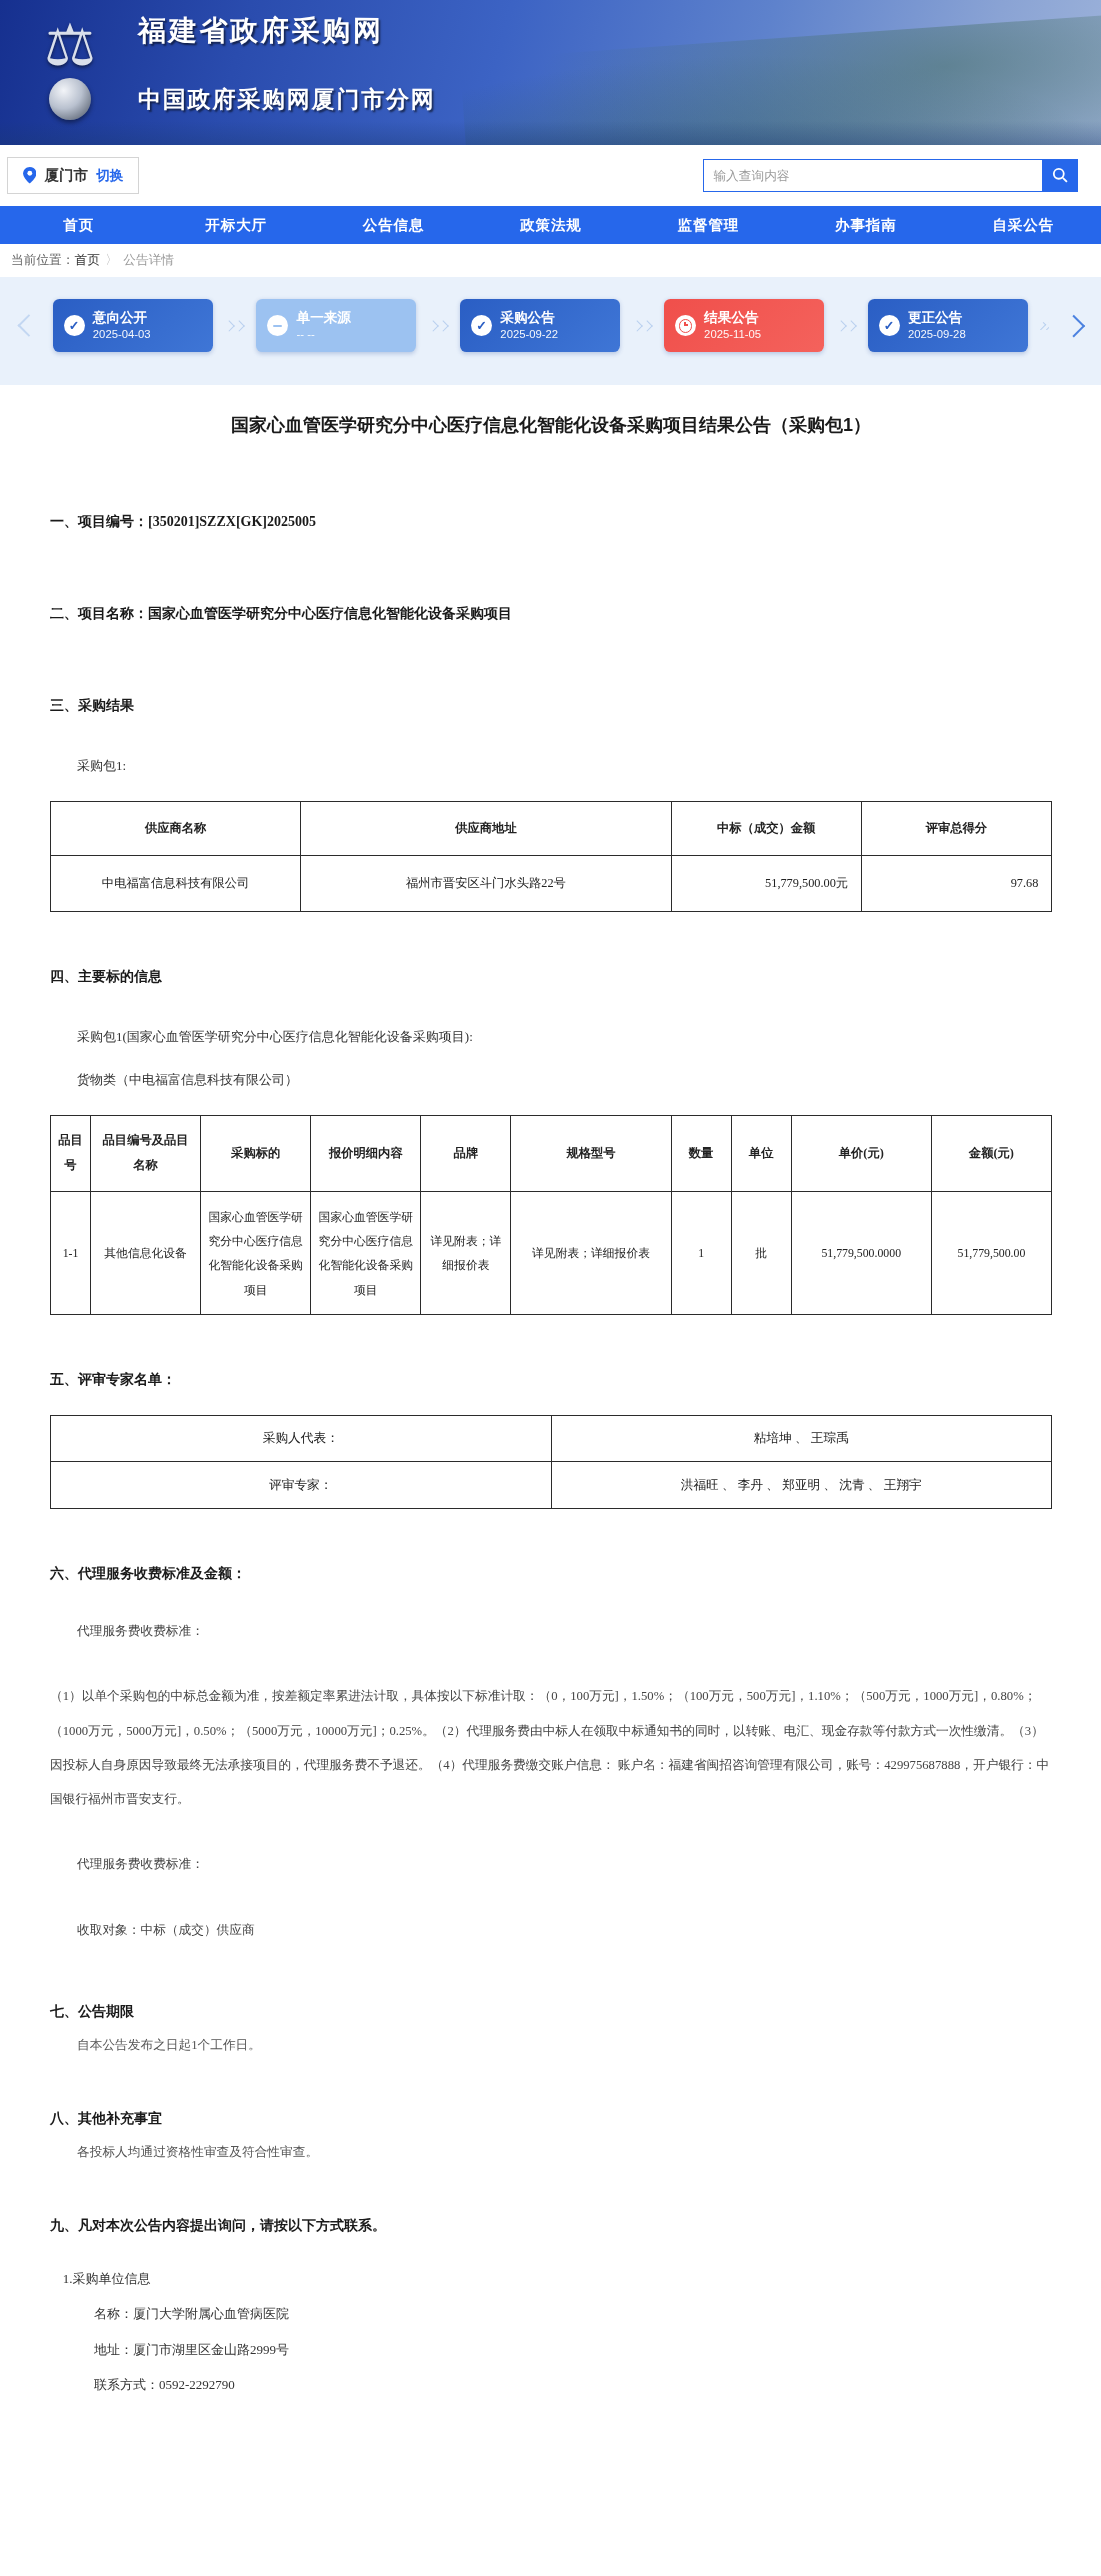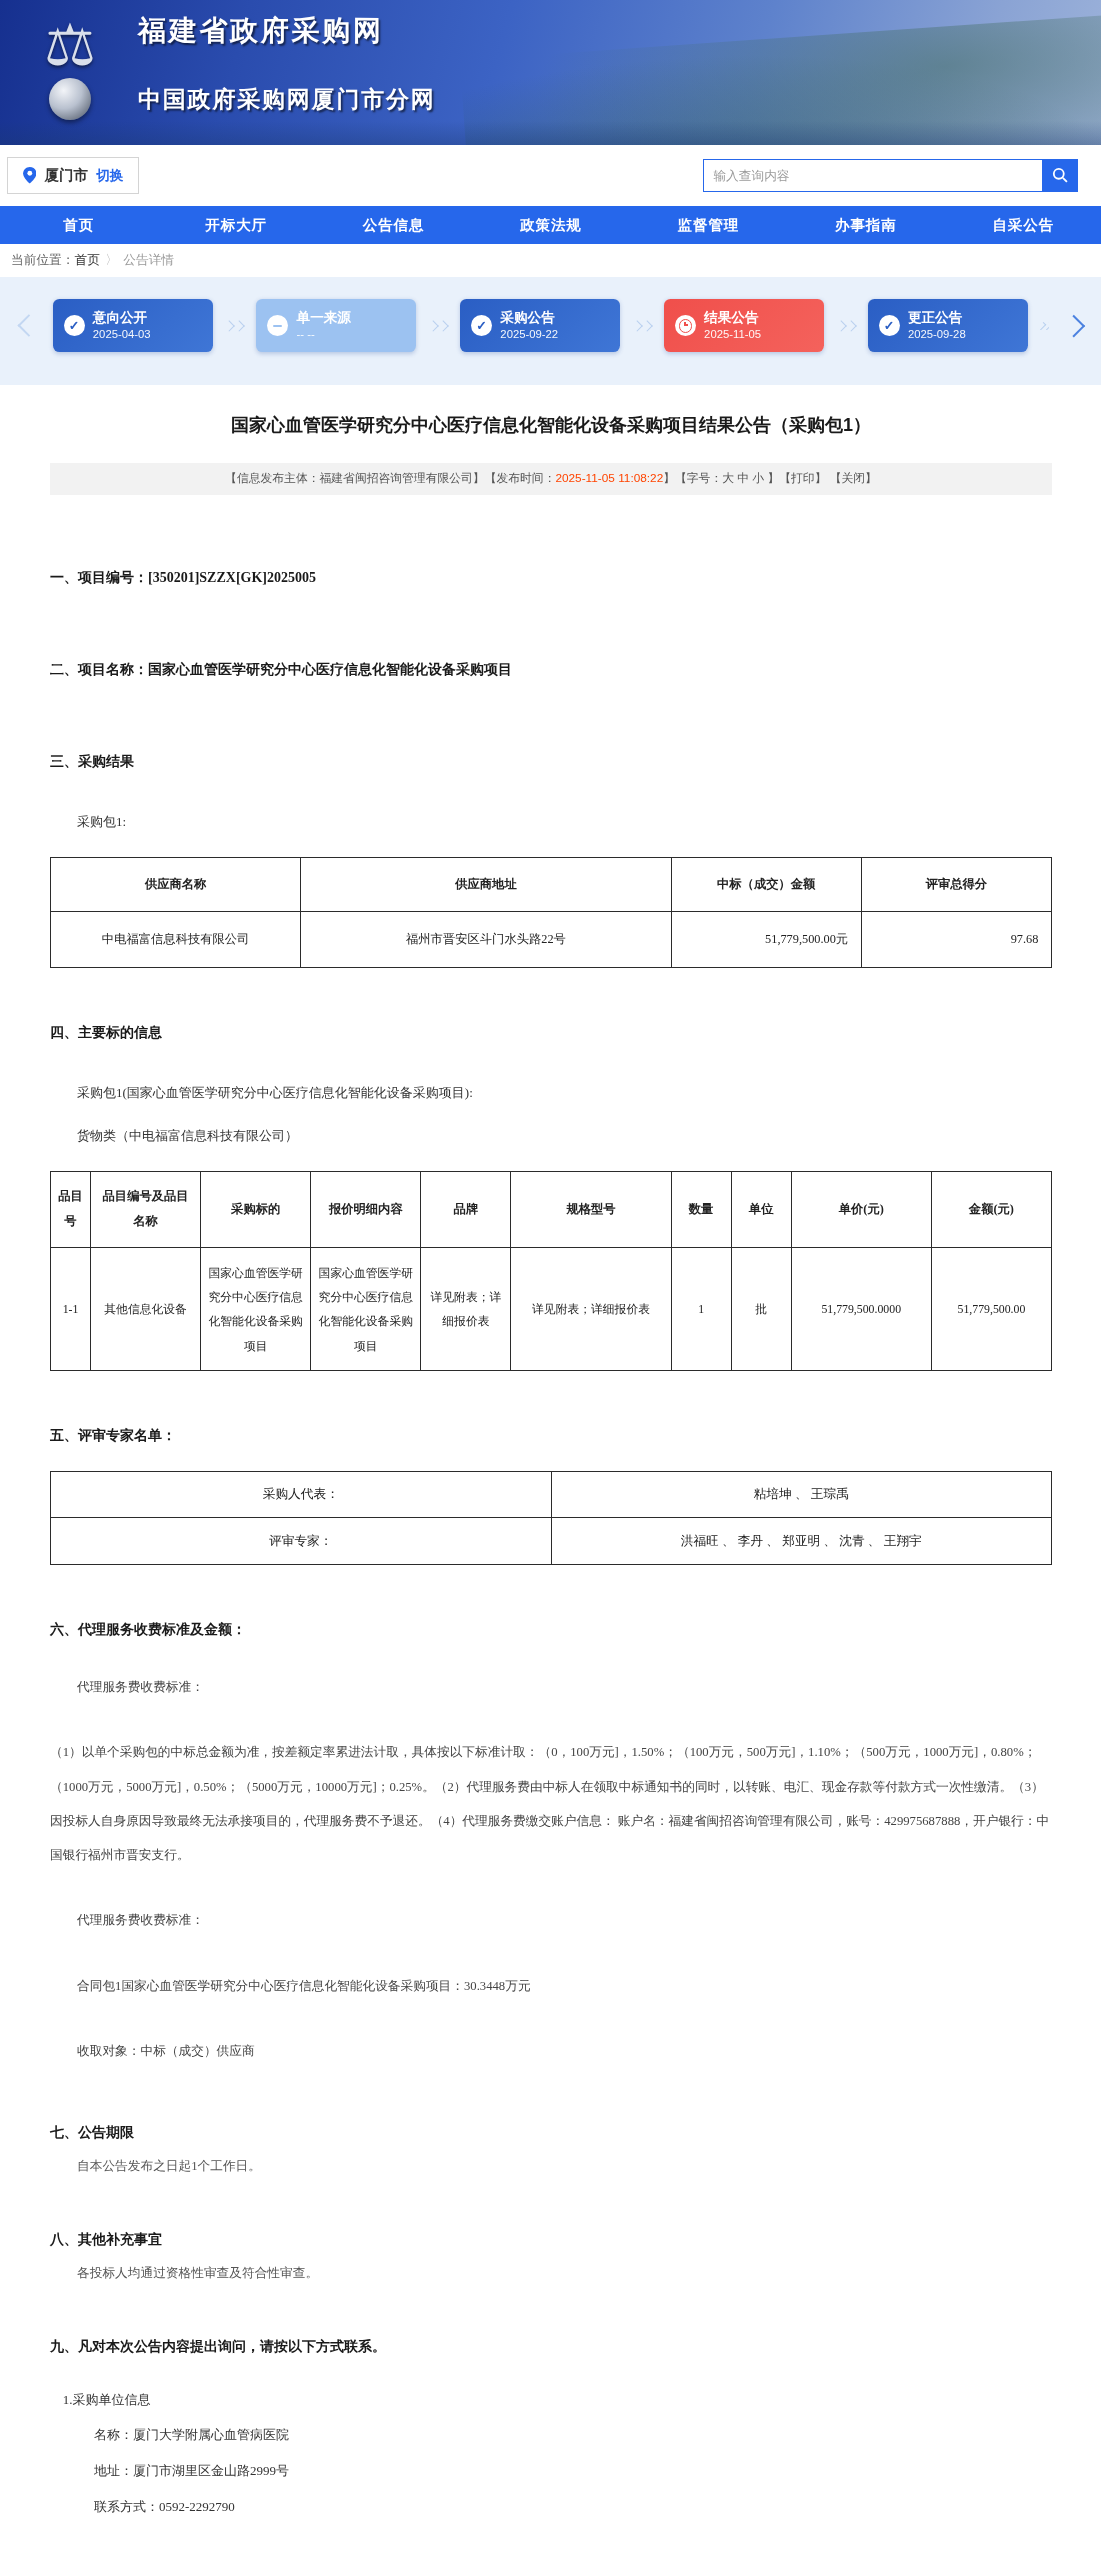--- a/index.html
+++ b/index.html
@@ -207,23 +207,20 @@
       <i></i>
     </span>
 
   <div class="tl-chev right"></div>
 </div>
 
 <div class="doc">
 
   <div class="doc-title">国家心血管医学研究分中心医疗信息化智能化设备采购项目结果公告（采购包1）</div>
 
-  <div class="meta-bar">
-    <span>【信息发布主体：福建省闽招咨询管理有限公司】【发布时间：</span><span class="meta-time">2025-11-05 11:08:22</span><span>】【字号：</span><span class="meta-link">大</span> <span class="meta-link">中</span> <span class="meta-link">小</span><span> 】</span><span class="meta-link">【打印】</span> <span class="meta-link">【关闭】</span>
-  </div>
 
   <div class="sec-h">一、项目编号：[350201]SZZX[GK]2025005</div>
   <div class="sec-h">二、项目名称：国家心血管医学研究分中心医疗信息化智能化设备采购项目</div>
   <div class="sec-h">三、采购结果</div>
   <div class="sub-p">采购包1:</div>
 
   <table class="tbl-result">
     <tbody>
         <tr>
       <th style="width:25%">供应商名称</th>
@@ -284,21 +281,20 @@
       <td>评审专家：</td>
       <td>洪福旺 、 李丹 、 郑亚明 、 沈青 、 王翔宇</td>
     </tr>
   </tbody>
     </table>
 
   <div class="sec-h tight">六、代理服务收费标准及金额：</div>
   <div class="fee-p ind">代理服务费收费标准：</div>
   <div class="fee-p">（1）以单个采购包的中标总金额为准，按差额定率累进法计取，具体按以下标准计取：（0，100万元]，1.50%；（100万元，500万元]，1.10%；（500万元，1000万元]，0.80%；（1000万元，5000万元]，0.50%；（5000万元，10000万元]；0.25%。（2）代理服务费由中标人在领取中标通知书的同时，以转账、电汇、现金存款等付款方式一次性缴清。（3）因投标人自身原因导致最终无法承接项目的，代理服务费不予退还。（4）代理服务费缴交账户信息：  账户名：福建省闽招咨询管理有限公司，账号：429975687888，开户银行：中国银行福州市晋安支行。</div>
   <div class="fee-p ind">代理服务费收费标准：</div>
-  <div class="fee-p ind">合同包1国家心血管医学研究分中心医疗信息化智能化设备采购项目：30.3448万元</div>
   <div class="fee-p ind">收取对象：中标（成交）供应商</div>
 
   <div class="sec-h tight">七、公告期限</div>
   <div class="plain-p">自本公告发布之日起1个工作日。</div>
 
   <div class="sec-h tight">八、其他补充事宜</div>
   <div class="plain-p">各投标人均通过资格性审查及符合性审查。</div>
 
   <div class="sec-h tight">九、凡对本次公告内容提出询问，请按以下方式联系。</div>
 

